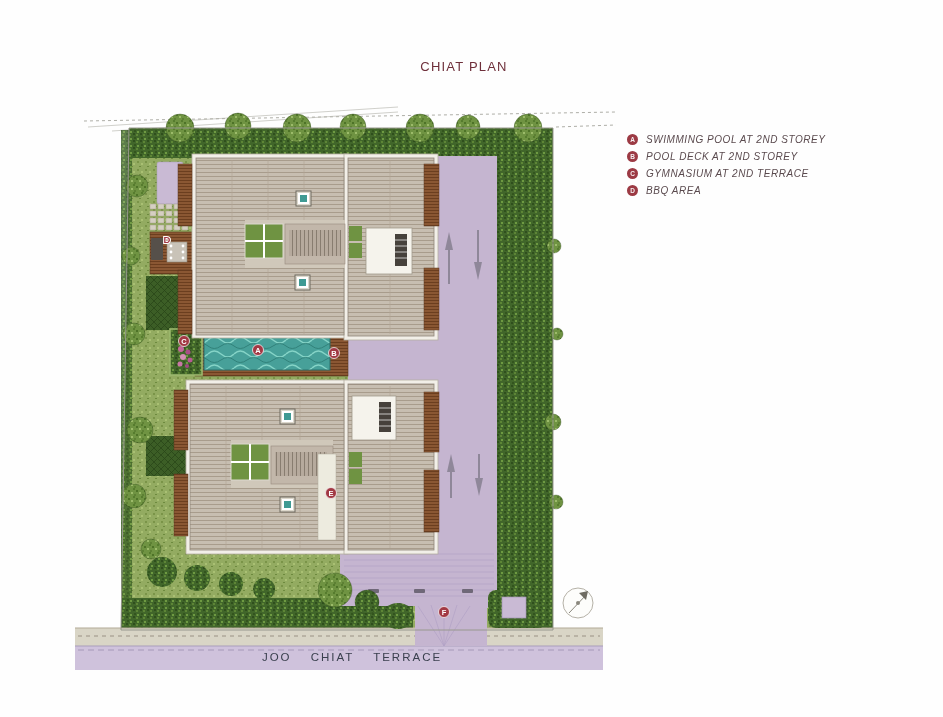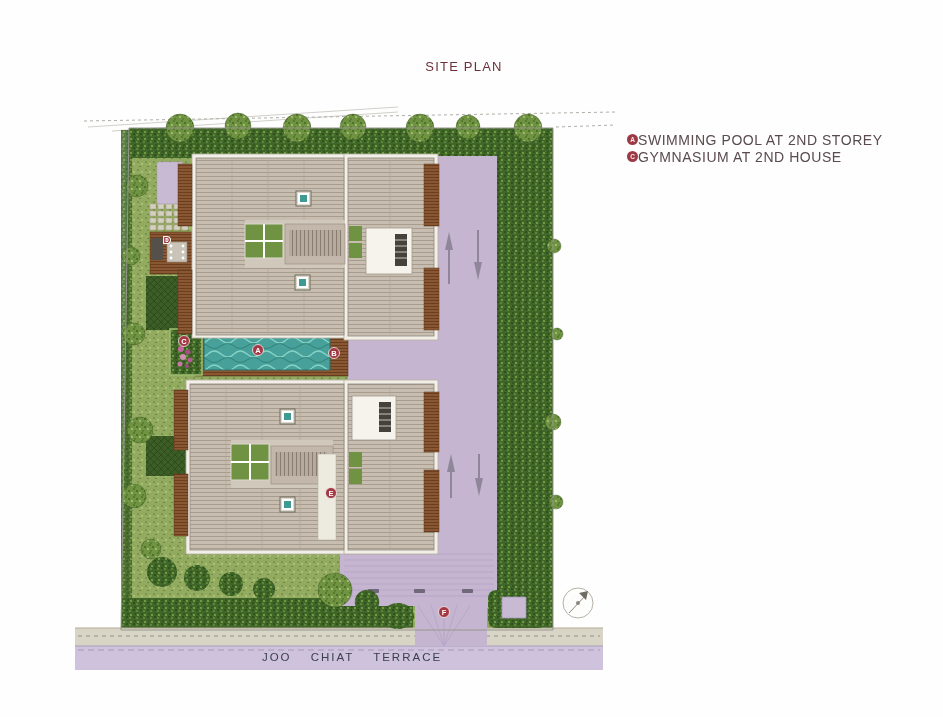--- a/index.html
+++ b/index.html
@@ -5,42 +5,50 @@
   html,body{margin:0;padding:0;background:#ffffff;}
   .page{position:relative;width:943px;height:717px;background:#fefefe;overflow:hidden;
         font-family:"Liberation Sans", sans-serif;}
   .title{position:absolute;top:59px;left:0;width:928px;text-align:center;
          font-size:13px;letter-spacing:1.2px;color:#6e2f3a;font-weight:400;}
   .legend{position:absolute;top:131px;left:627px;}
   .legend-row{display:flex;align-items:center;height:17px;}
   .badge{width:11px;height:11px;border-radius:50%;background:#9c3a44;color:#f6eef0;
          font-size:6.5px;font-weight:bold;display:flex;align-items:center;justify-content:center;
          flex:0 0 11px;letter-spacing:0;}
-  .legend-label{font-size:14px;letter-spacing:0.55px;color:#5a4a4e;}
+  .legend-label{margin-left:8px;font-size:10px;letter-spacing:0.55px;color:#5a4a4e;font-style:italic;}
   svg text{font-family:"Liberation Sans", sans-serif;}
   .marker-text{font-size:7.5px;font-weight:bold;fill:#ffffff;text-anchor:middle;}
   .marker-d{font-size:9.5px;font-weight:bold;fill:#a23944;text-anchor:middle;
             stroke:#ffffff;stroke-width:2px;paint-order:stroke;}
   .road-label{font-size:11.5px;fill:#3a404e;letter-spacing:2px;word-spacing:14px;text-anchor:middle;}
 </style>
 </head>
 <body>
 
 <div class="page">
 
-  <div class="title">SITE PLAN</div>
+  <div class="title">CHIAT PLAN</div>
 
   <div class="legend">
     <div class="legend-row">
       <span class="badge">A</span>
       <span class="legend-label">SWIMMING POOL AT 2ND STOREY</span>
     </div>
     <div class="legend-row">
+      <span class="badge">B</span>
+      <span class="legend-label">POOL DECK AT 2ND STOREY</span>
+    </div>
+    <div class="legend-row">
       <span class="badge">C</span>
-      <span class="legend-label">GYMNASIUM AT 2ND HOUSE</span>
+      <span class="legend-label">GYMNASIUM AT 2ND TERRACE</span>
+    </div>
+    <div class="legend-row">
+      <span class="badge">D</span>
+      <span class="legend-label">BBQ AREA</span>
     </div>
   </div>
 
   <svg width="943" height="717" viewBox="0 0 943 717" style="position:absolute;left:0;top:0;">
     <defs>
       <pattern id="grass" width="8" height="8" patternUnits="userSpaceOnUse">
         <rect width="8" height="8" fill="#93ab61"></rect>
         <rect x="1" y="1" width="2" height="2" fill="#7a9448"></rect>
         <rect x="5" y="3" width="2" height="2" fill="#a9c073"></rect>
         <rect x="3" y="6" width="2" height="1" fill="#6d8a3e"></rect>

